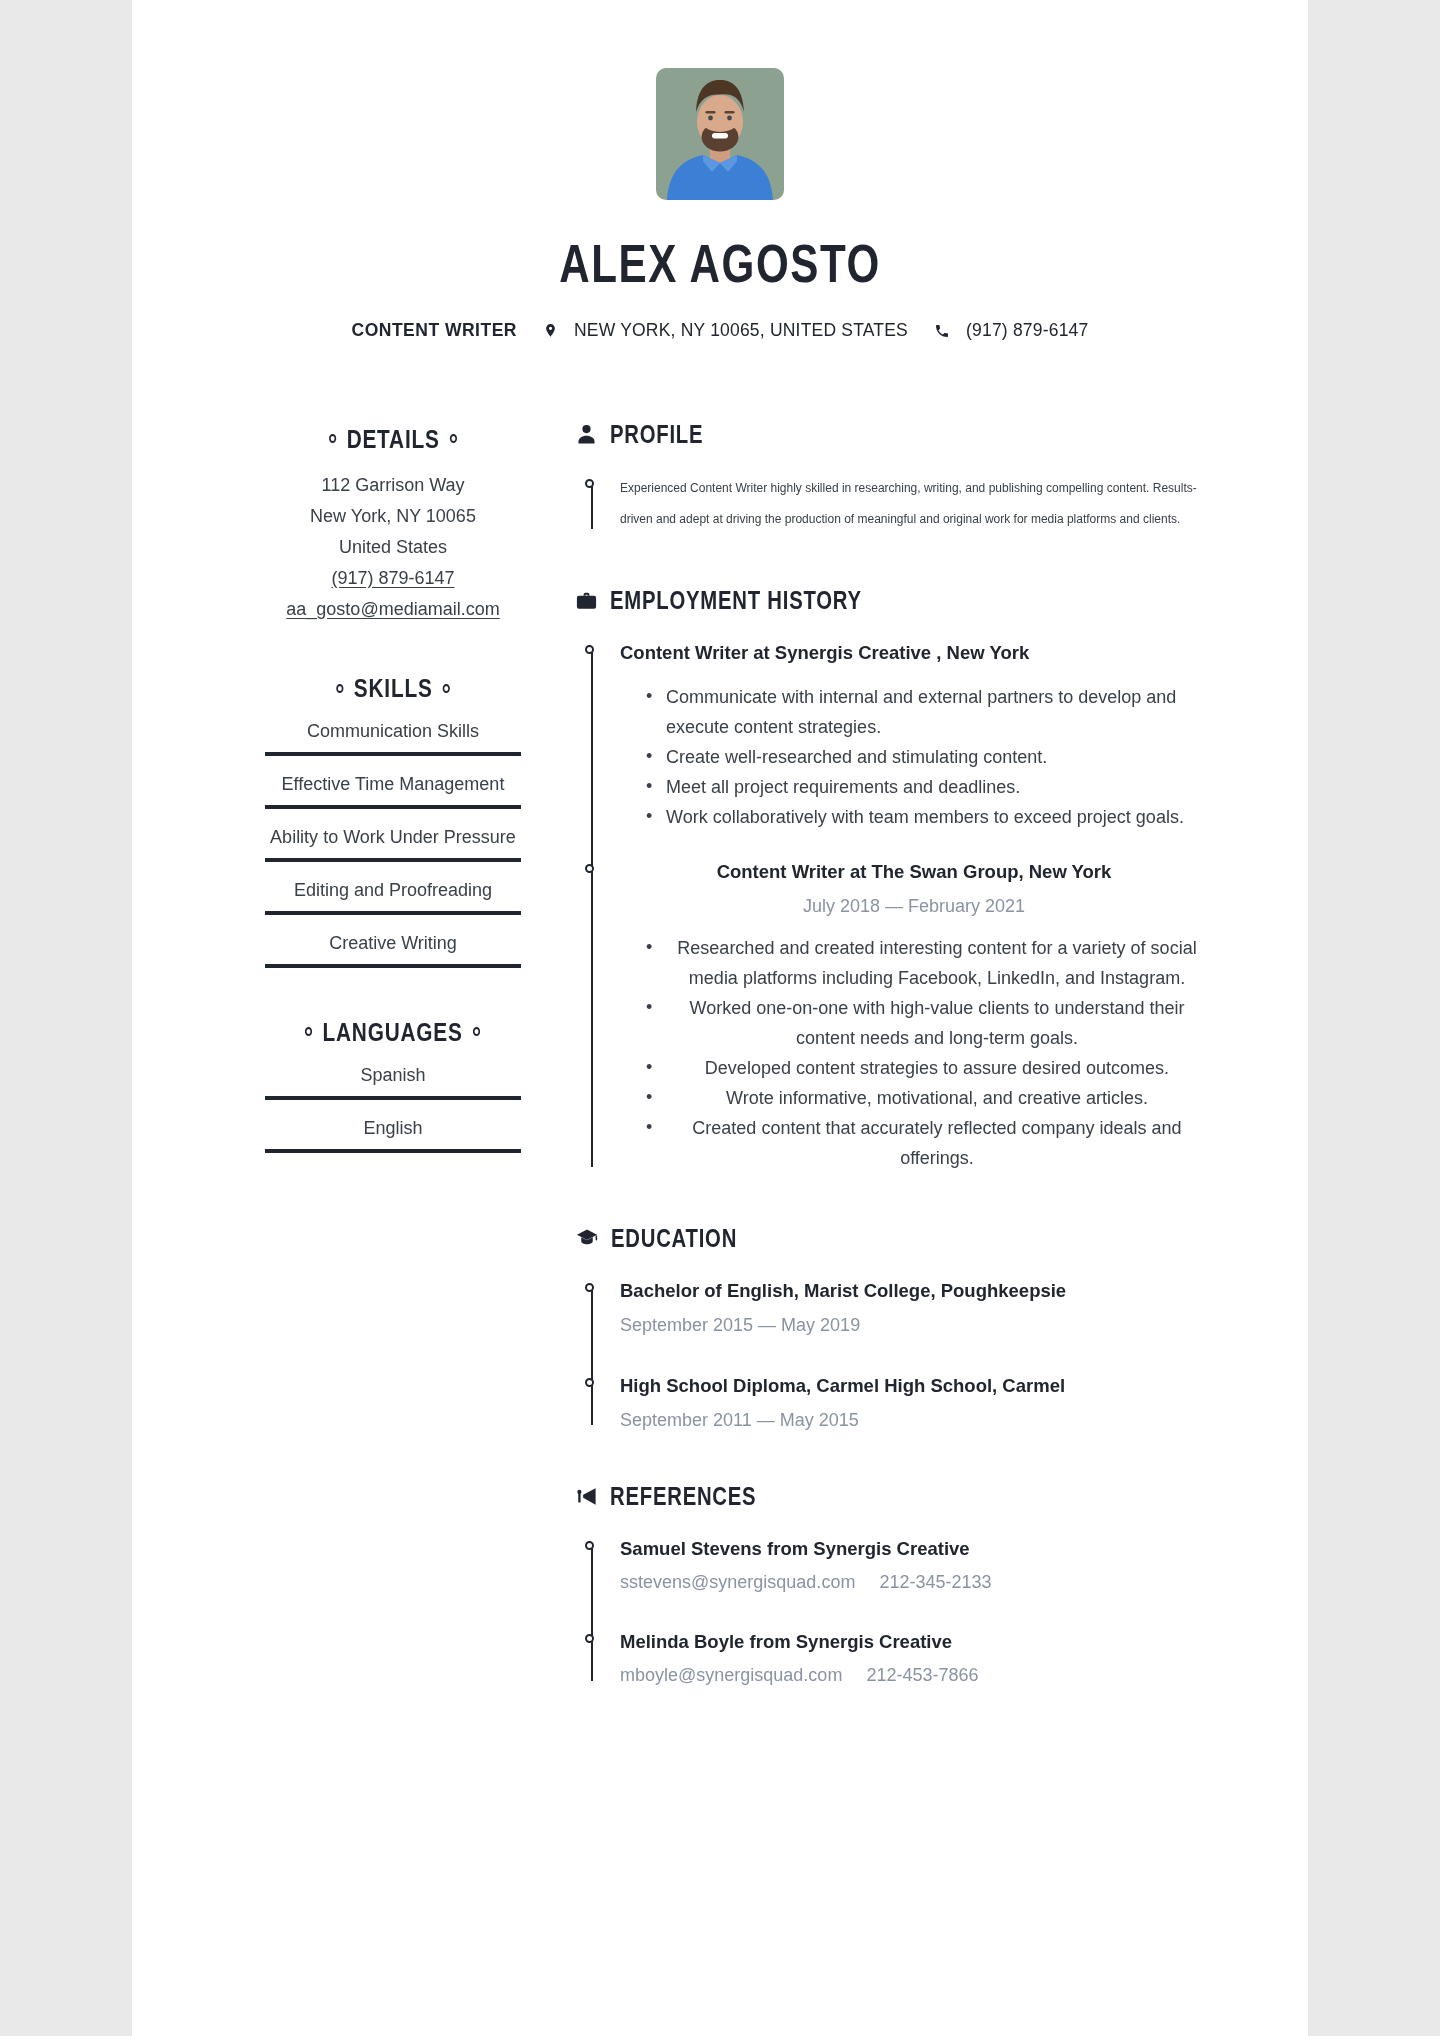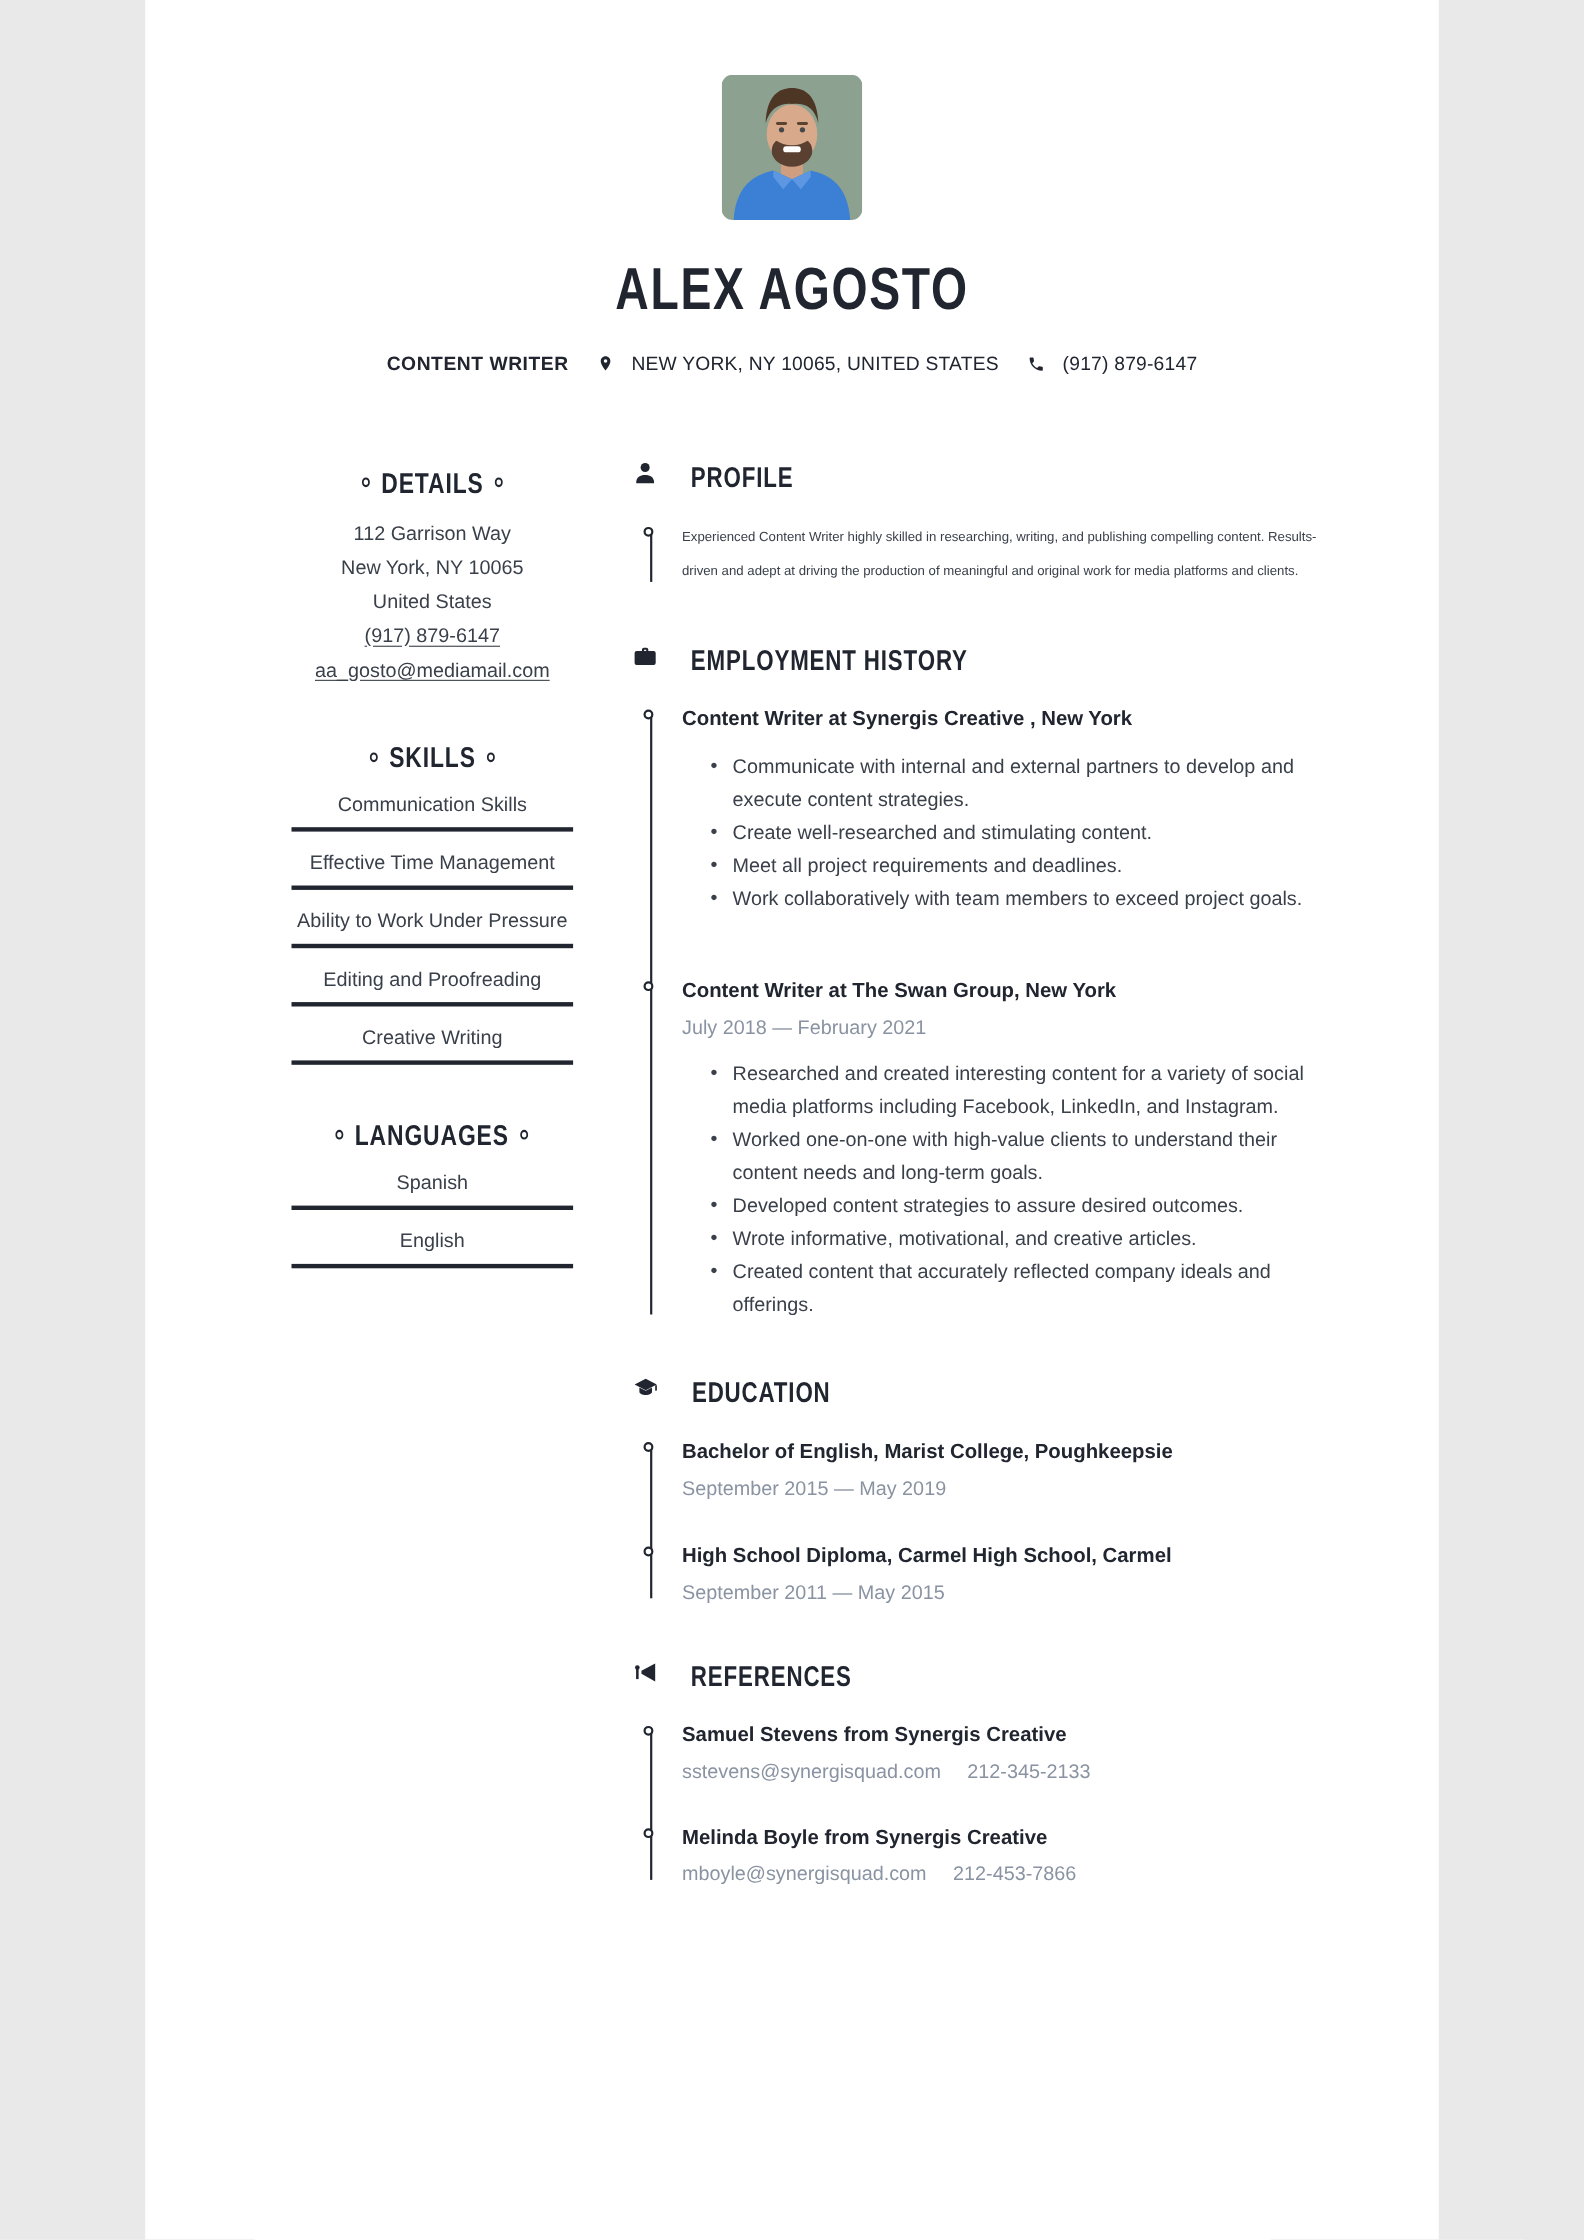--- a/index.html
+++ b/index.html
@@ -33,36 +33,36 @@
   .addr{ margin-top:16px; font-size:18px; line-height:31px; }
   .side-link{ display:block; color:var(--body_text); text-decoration:underline; text-underline-offset:3px; font-size:18px; line-height:31px; }
   .side-sec{ margin-top:44px; }
   .skill-item{ margin-top:16px; }
   .skill-label{ display:block; font-size:18px; line-height:25px; }
   .skill-bar{ display:block; width:256px; height:4px; background:var(--bar); margin:8px auto 0; }
   
   .main{ flex:1; margin-left:21px; }
   .m-sec{ margin-top:50px; }
   .m-sec:first-child{ margin-top:0; }
-  .m-head{ display:flex; align-items:flex-start; gap:30px; margin-bottom:24px; }
+  .m-head{ display:flex; align-items:center; gap:12px; margin-bottom:24px; }
   .m-head svg{ flex:none; }
   .m-title{ font-size:26px; font-weight:700; color:var(--ink); line-height:30px; }
   .m-title .cond{ transform-origin:left center; letter-spacing:1px; }
   .tl-body{ position:relative; padding-left:45px; }
   .tl-line{ position:absolute; left:15.5px; top:12px; bottom:6px; width:2.5px; background:var(--ink); }
   .entry{ position:relative; }
   .entry .ring{ position:absolute; left:-35px; top:6px; width:9px; height:9px; border:2.5px solid var(--ink);
                 border-radius:50%; background:#fff; z-index:1; }
   .profile-text{ font-size:12px; line-height:31px; }
   .jtitle{ font-size:18.5px; font-weight:700; color:var(--ink); line-height:27px; }
   .jdate{ font-size:18px; color:var(--date_gray); margin-top:10px; line-height:22px; }
   .bullets{ list-style:none; margin-top:16px; padding-left:26px; }
   .bullets li{ position:relative; padding-left:20px; font-size:18px; line-height:30px; }
   .bullets li::before{ content:"\2022"; position:absolute; left:0; top:-1px; color:var(--body_text); }
-  .job-entry + .job-entry{ margin-top:54px; }
+  .job-entry + .job-entry{ margin-top:26px;text-align:center; }
   .edu-entry + .edu-entry{ margin-top:36px; }
   .ref-entry + .ref-entry{ margin-top:34px; }
   .ref-contact{ margin-top:8px; font-size:18px; color:var(--date_gray); line-height:24px; }
   .ref-contact .ref-email{ margin-right:24px; }
   .ic{ fill:var(--ink); }
 </style>
 </head>
 <body>
 
 <div class="page">

